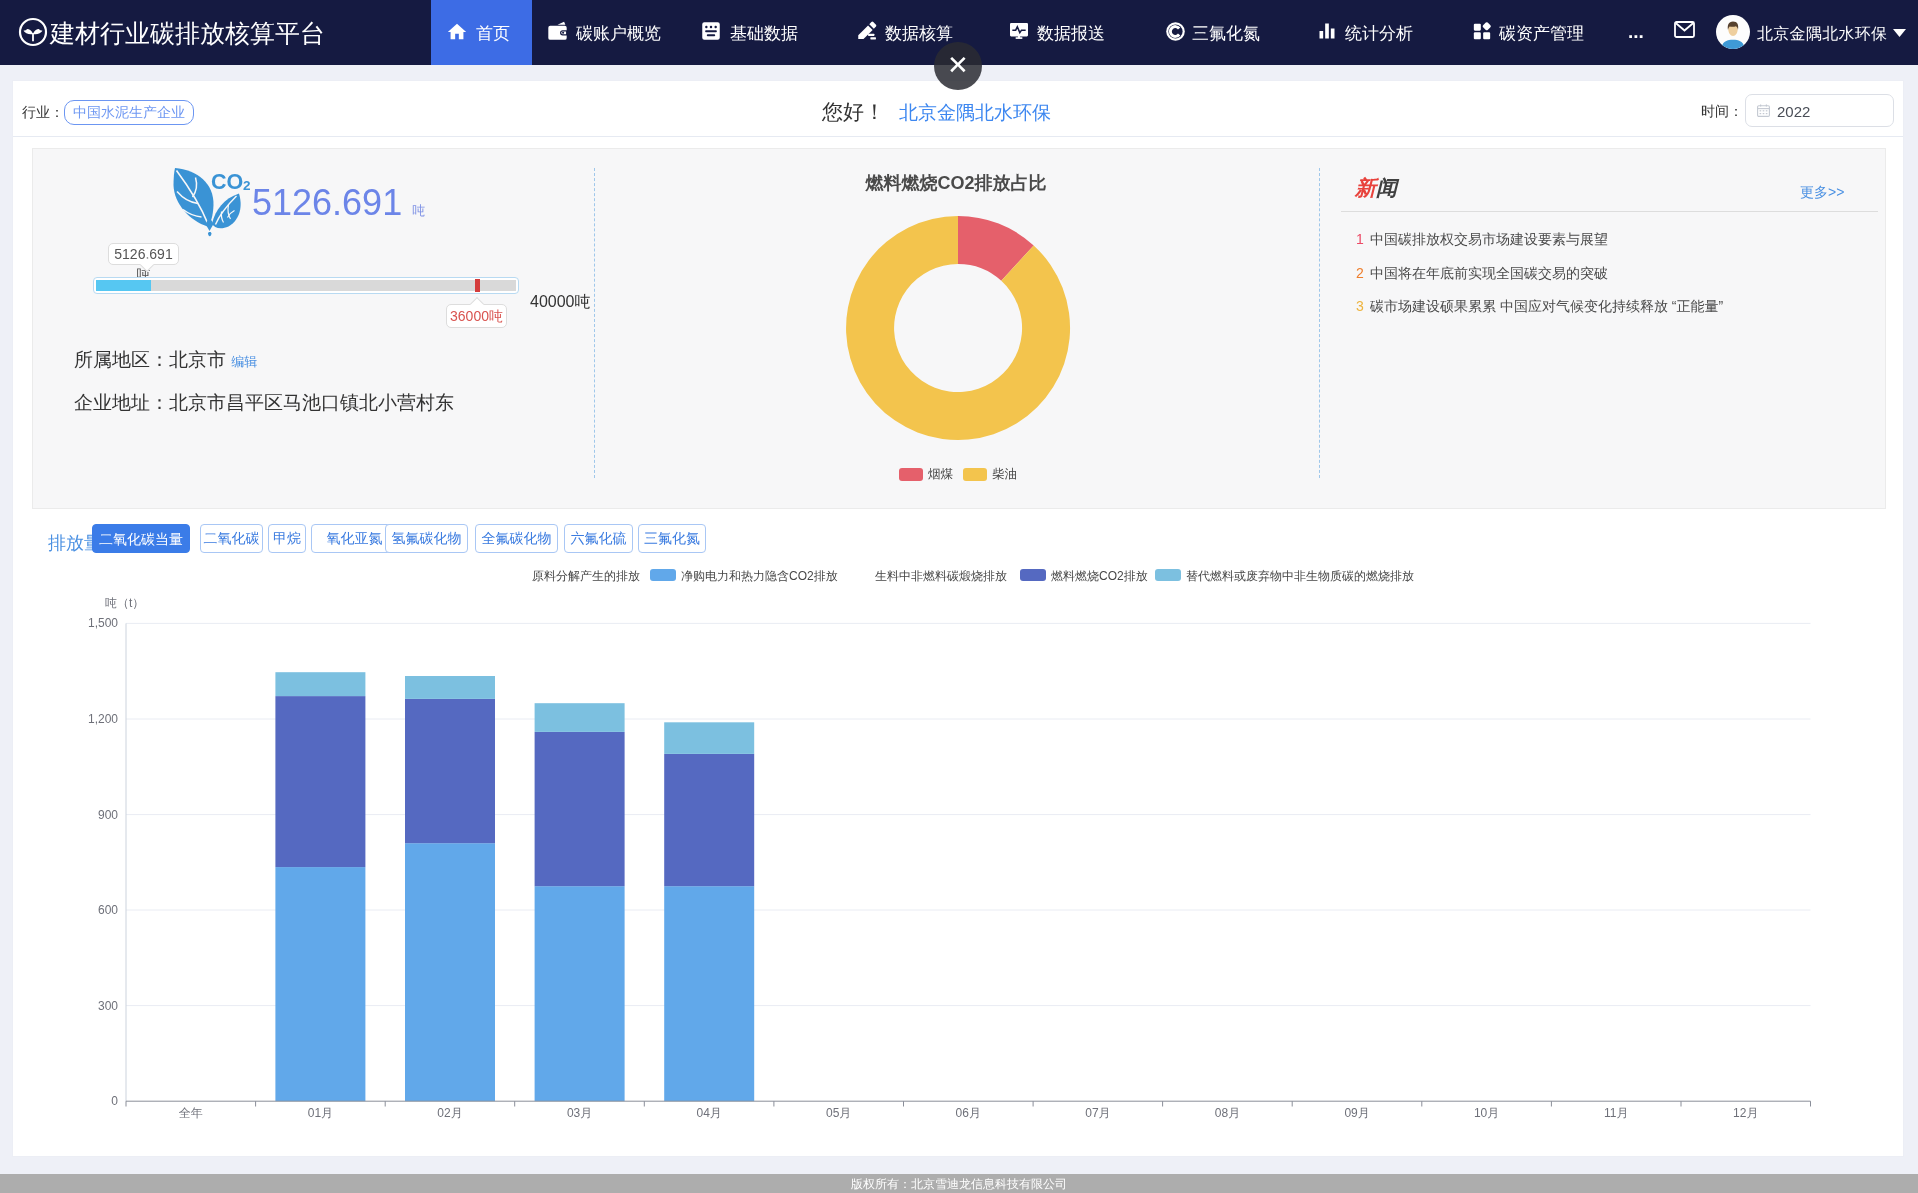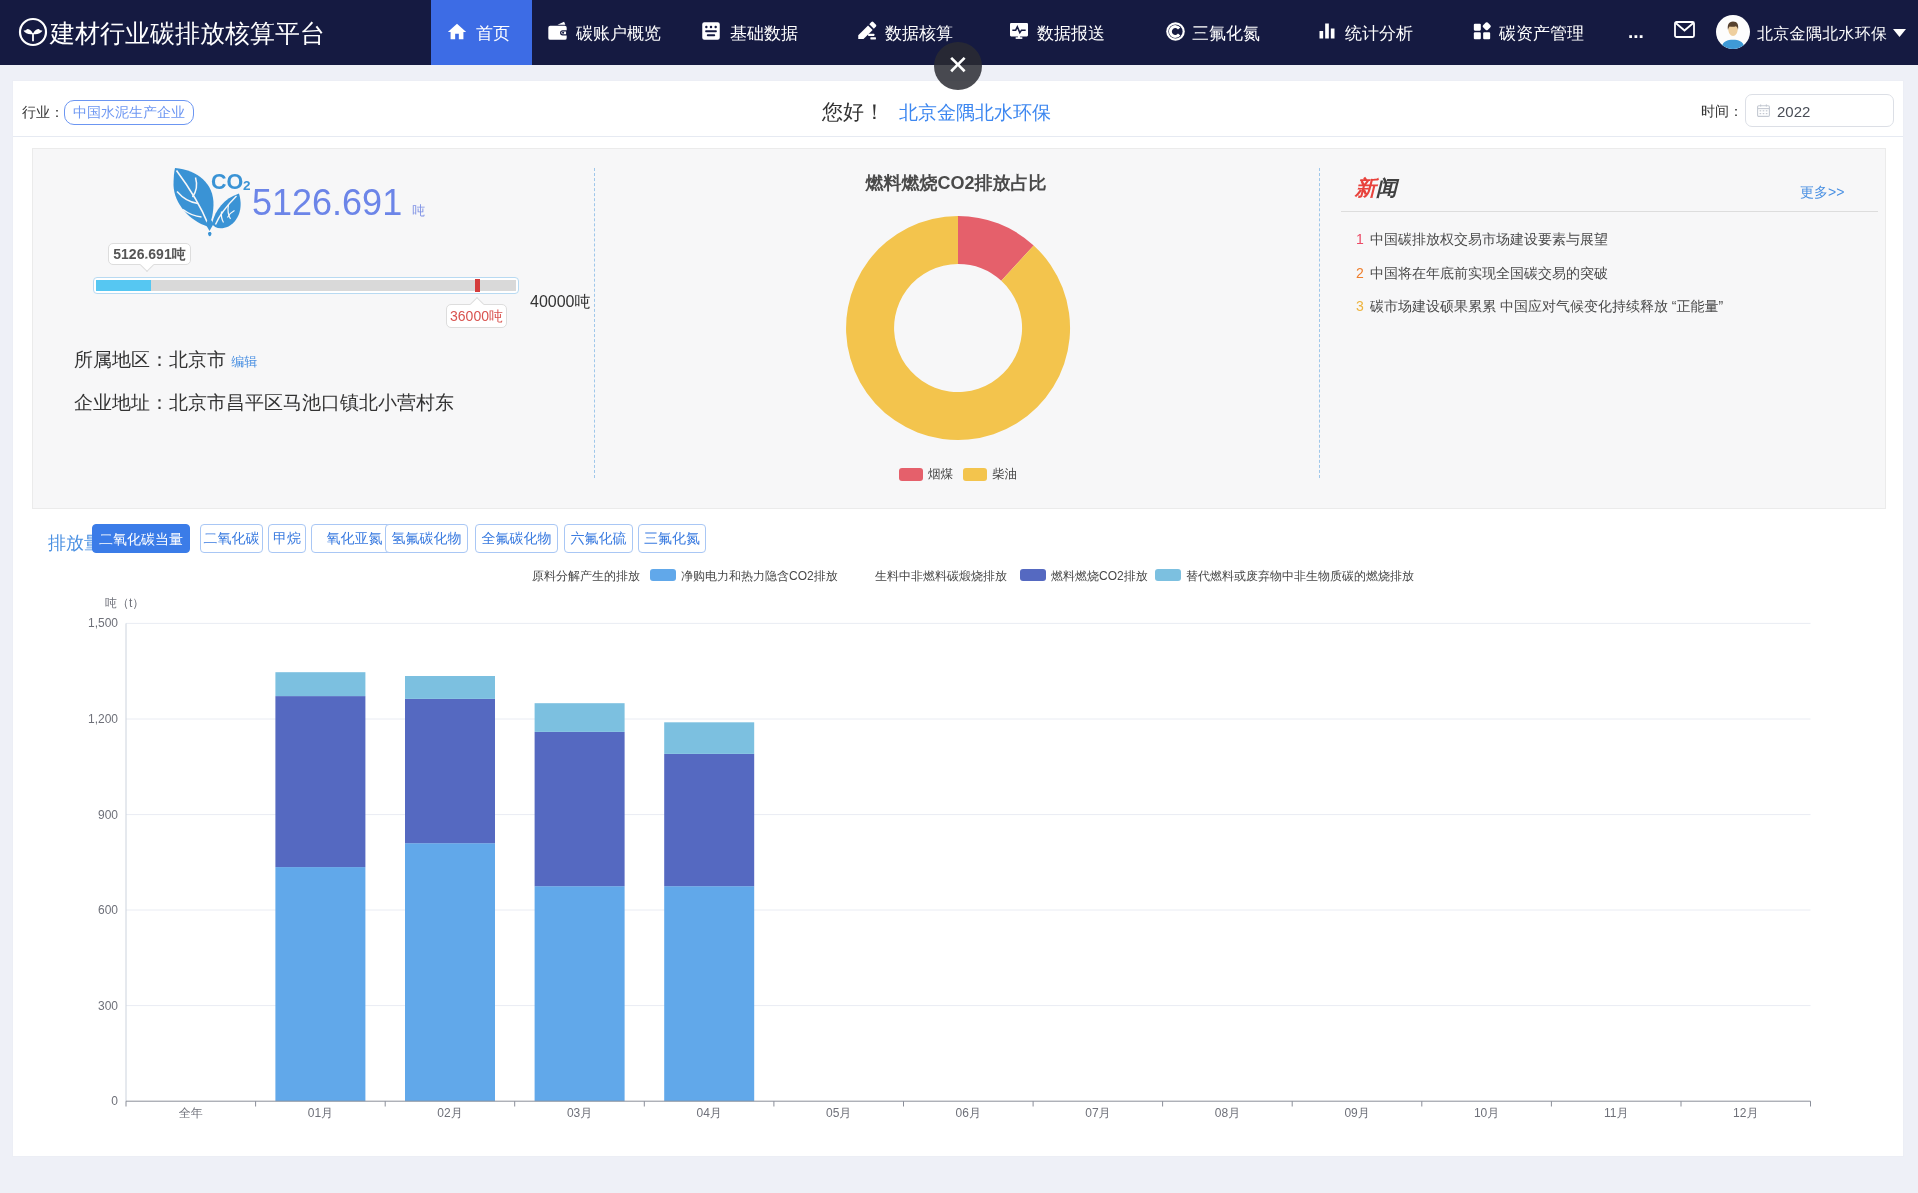--- a/index.html
+++ b/index.html
@@ -34,21 +34,21 @@
 
 
 #panel { position:absolute; left:32px; top:148px; width:1854px; height:361px; background:#f7f7f8; border:1px solid #ebebeb; }
 .dashsep { position:absolute; top:168px; height:310px; width:0; border-left:1px dashed #9fc7ea; }
 
 
 #bignum { position:absolute; left:252px; top:185px; font-size:36px; line-height:1; color:#6c85e8; }
 #bignum span { font-size:13px; color:#7f92e5; }
 .tip { position:absolute; background:#fff; border:1px solid #ddd; border-radius:5px; font-size:14px; color:#555; text-align:center; }
 .tip .arr-d, .tip .arr-d2 { position:absolute; width:10px; height:10px; background:#fff; transform:rotate(45deg); }
-#tip1 { left:108px; top:243px; width:83px; height:22px; line-height:20px;font-weight:bold; }
+#tip1 { left:108px; top:243px; width:71px; height:22px; line-height:20px; }
 #tip1 .arr-d { left:33px; bottom:-6px; border-right:1px solid #ddd; border-bottom:1px solid #ddd; }
 #tip2 { left:446px; top:304px; width:61px; height:24px; line-height:22px; color:#d9534f; }
 #tip2 .arr-d { left:25px; top:-6px; border-left:1px solid #ddd; border-top:1px solid #ddd; }
 #pbar { position:absolute; left:93px; top:277px; width:426px; height:17px; border:1px solid #b8daf2; border-radius:4px; background:#fff; }
 #ptrack { position:absolute; left:2px; top:2px; width:420px; height:11px; background:#d9d9d9; }
 #pfill { position:absolute; left:0; top:0; width:55px; height:11px; background:#56c7f2; }
 #pmark { position:absolute; left:379px; top:-1px; width:5px; height:13px; background:#d43c3c; }
 #plimit { position:absolute; left:530px; top:276px; font-size:16px; color:#333;margin-top:16px; }
 .inforow { position:absolute; left:74px; font-size:19px; color:#333; white-space:nowrap; }
 .edit { font-size:13px; color:#4a90e2; }
@@ -341,14 +341,15 @@
     <text x="1037.9" y="527">07月</text>
     <text x="1167.5" y="527">08月</text>
     <text x="1297.1" y="527">09月</text>
     <text x="1426.6" y="527">10月</text>
     <text x="1556.2" y="527">11月</text>
     <text x="1685.8" y="527">12月</text>
   </g>
 </svg>
 
 <div id="footer-lav"></div>
+<div id="footer">版权所有：北京雪迪龙信息科技有限公司</div>
 
 </div>
 
 </body></html>

